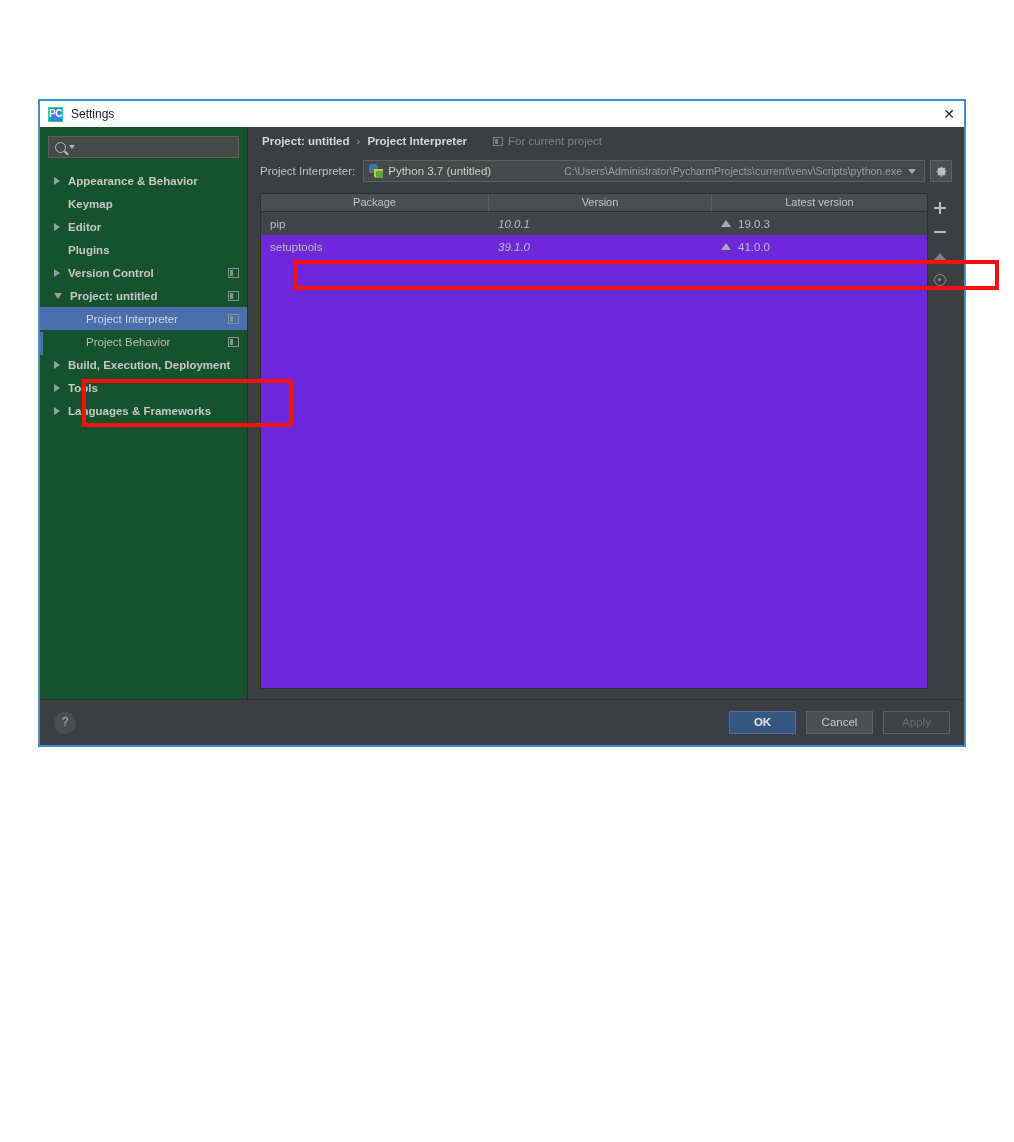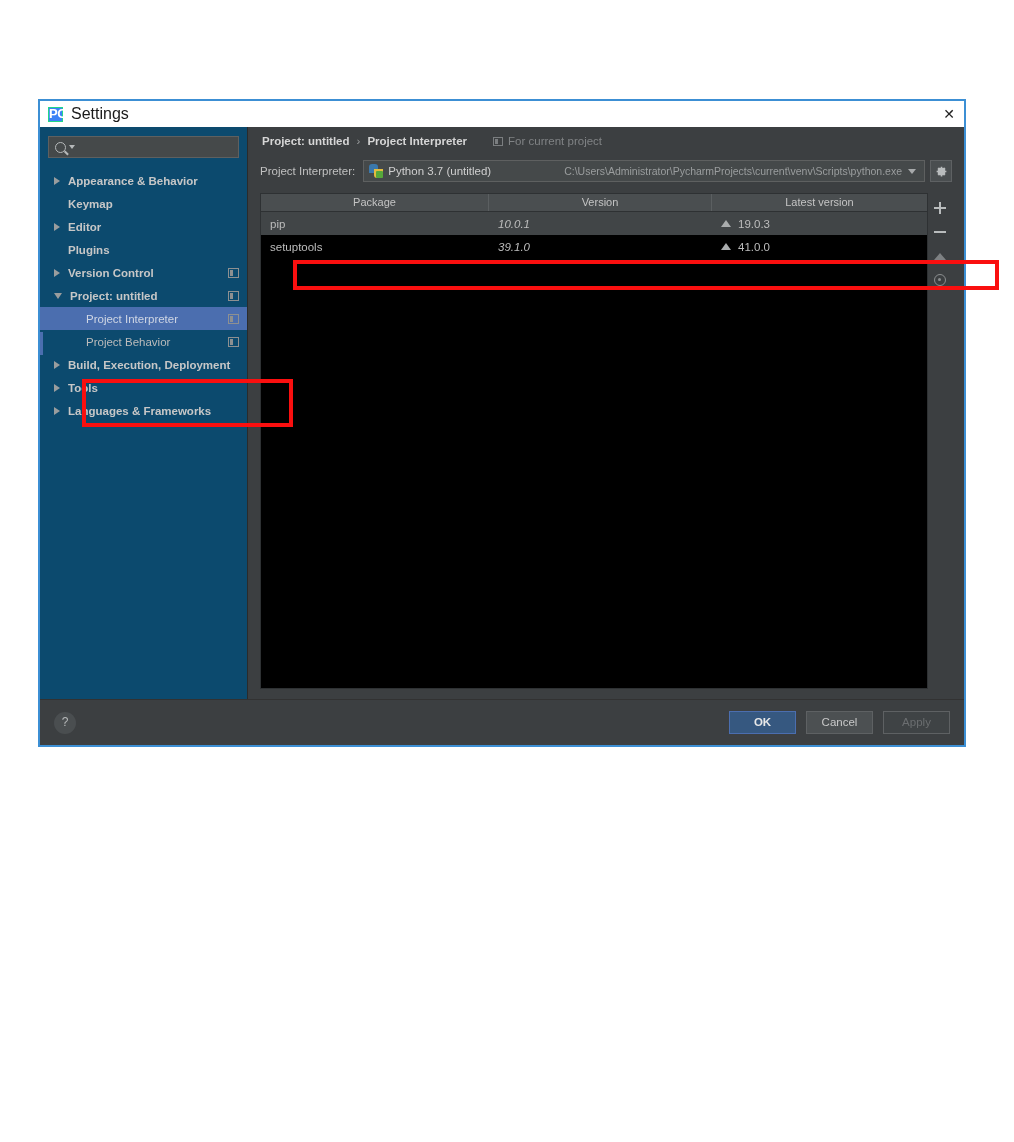--- a/index.html
+++ b/index.html
@@ -29,30 +29,30 @@
     align-items: center;
     padding: 0 2px 0 8px;
     flex: 0 0 auto;
     position: relative;
   }
   #app-icon {
     width: 15px; height: 15px;
     background: #3b82f6;
     border: 1.5px solid #21d789;
     color: #ffffff;
-    font-size: 13px;
+    font-size: 10px;
     font-weight: bold;
     line-height: 12px;
     text-align: center;
     letter-spacing: -0.5px;
     flex: 0 0 auto;
   }
   #title-text {
     margin-left: 8px;
-    font-size: 16px;
+    font-size: 12px;
     color: #1a1a1a;
   }
   #close-button {
     position: absolute;
     right: 4px; top: 3px;
     width: 22px; height: 20px;
     color: #222;
     font-size: 14px;
     line-height: 20px;
     text-align: center;
@@ -64,21 +64,21 @@
     flex: 1 1 auto;
     display: flex;
     min-height: 0;
     background: #3c3f41;
   }
 
   
   #sidebar {
     width: 208px;
     flex: 0 0 208px;
-    background: #0c4a6e;
+    background: #14532d;
     border-right: 1px solid #2b2b2b;
     display: flex;
     flex-direction: column;
     position: relative;
     text-align: right;
   }
   #search-box {
     margin: 9px 8px 8px 8px;
     height: 22px;
     background: #45494a;
@@ -294,21 +294,21 @@
     flex: 1 1 auto;
     display: flex;
     margin: 10px 12px 0 12px;
     min-height: 0;
   }
   #table-wrap {
     flex: 1 1 auto;
     display: flex;
     flex-direction: column;
     border: 1px solid #2e3133;
-    background: #000000;
+    background: #6d28d9;
     min-width: 0;
   }
   #table-head {
     display: flex;
     height: 18px;
     background: #4a4e50;
     border-bottom: 1px solid #2e3133;
     flex: 0 0 auto;
   }
   .th {

